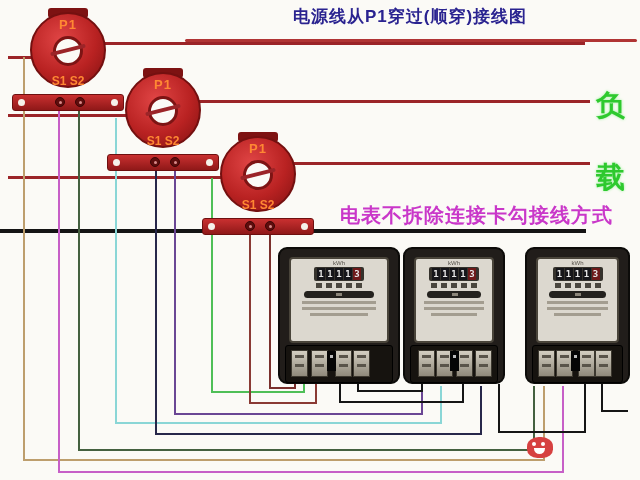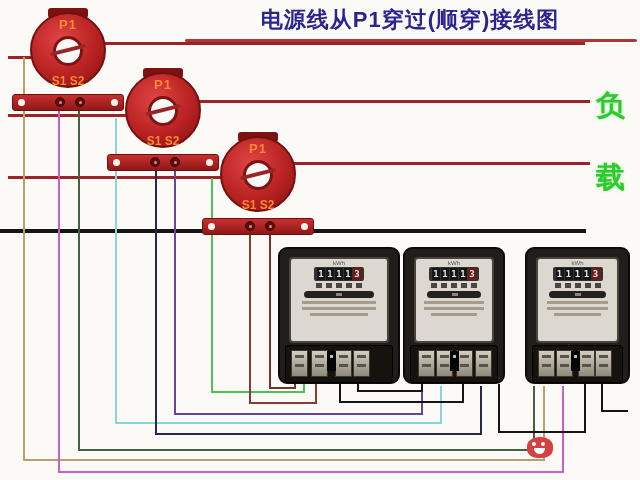--- a/index.html
+++ b/index.html
@@ -5,21 +5,21 @@
   html,body{margin:0;padding:0;background:#ffffff;}
   #stage{
     position:relative;width:640px;height:480px;margin:0;
     background:#fbfaf6;overflow:hidden;
     font-family:"Liberation Sans","DejaVu Sans",sans-serif;
   }
   .wire{position:absolute;z-index:1;}
   
   .title{
     position:absolute;left:183px;top:5px;width:454px;z-index:5;
-    font-size:22px;font-weight:bold;color:#2a2390;letter-spacing:1px;
+    font-size:17px;font-weight:bold;color:#2a2390;letter-spacing:1px;
     text-align:center;white-space:nowrap;
   }
   .title-underline{position:absolute;left:185px;top:39px;width:452px;height:3px;
     background:#b03434;border-radius:2px;z-index:5;}
   .note{
     position:absolute;left:340px;top:202px;width:300px;z-index:5;
     font-size:20px;font-weight:bold;color:#c937c9;letter-spacing:1px;white-space:nowrap;
   }
   .load-char{
     position:absolute;left:596px;z-index:5;font-size:29px;font-weight:bold;color:#2ec92e;
@@ -87,20 +87,21 @@
   .meter .screw:after{content:"";position:absolute;left:3px;top:13px;right:3px;height:3px;background:#59544a;}
   .meter .ctab{position:absolute;top:5px;width:9px;height:20px;background:#050505;}
   .meter .ctab:after{content:"";position:absolute;left:3px;top:4px;width:3px;height:3px;background:#bbb;}
 </style>
 </head>
 <body>
 
 <div id="stage">
   <div class="title">电源线从P1穿过(顺穿)接线图</div>
   <div class="title-underline"></div>
+  <div class="note">电表不拆除连接卡勾接线方式</div>
   <div class="load-char" id="load-fu">负</div>
   <div class="load-char" id="load-zai">载</div>
   <div class="logo-icon">
     <span class="eye l"></span>
     <span class="eye r"></span>
     <span class="mouth"></span>
   </div>
 <div class="wire" style="left: 8px; top: 56px; width: 50px; height: 3px; background: rgb(155, 36, 40);"></div>
     <div class="wire" style="left: 83px; top: 42px; width: 502px; height: 3px; background: rgb(155, 36, 40);"></div>
     <div class="wire" style="left: 8px; top: 114px; width: 144px; height: 3px; background: rgb(155, 36, 40);"></div>

